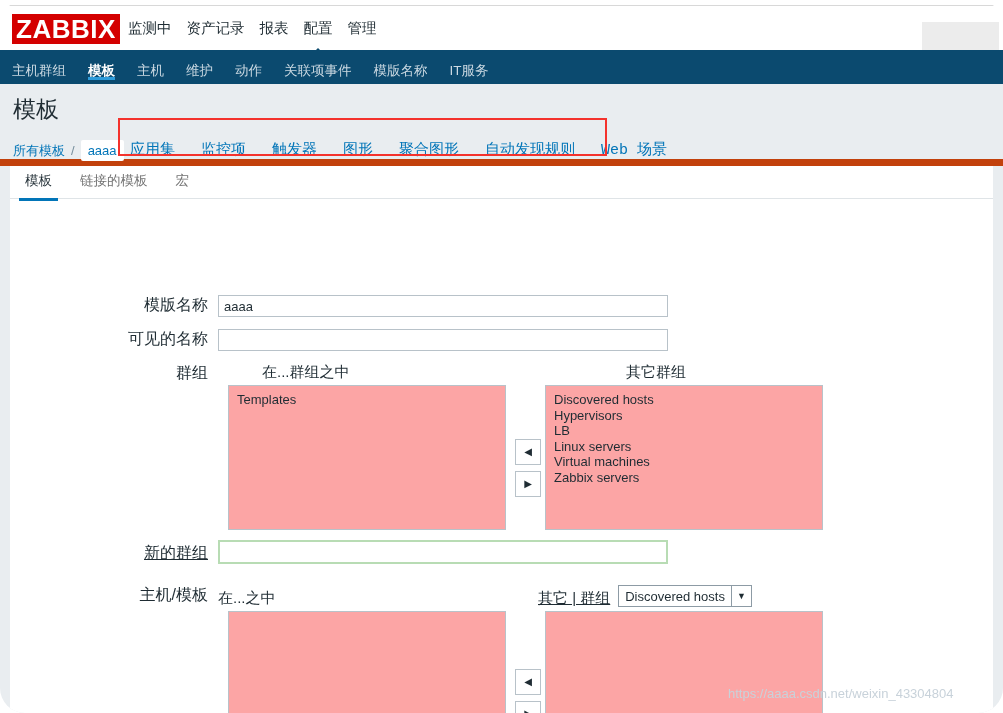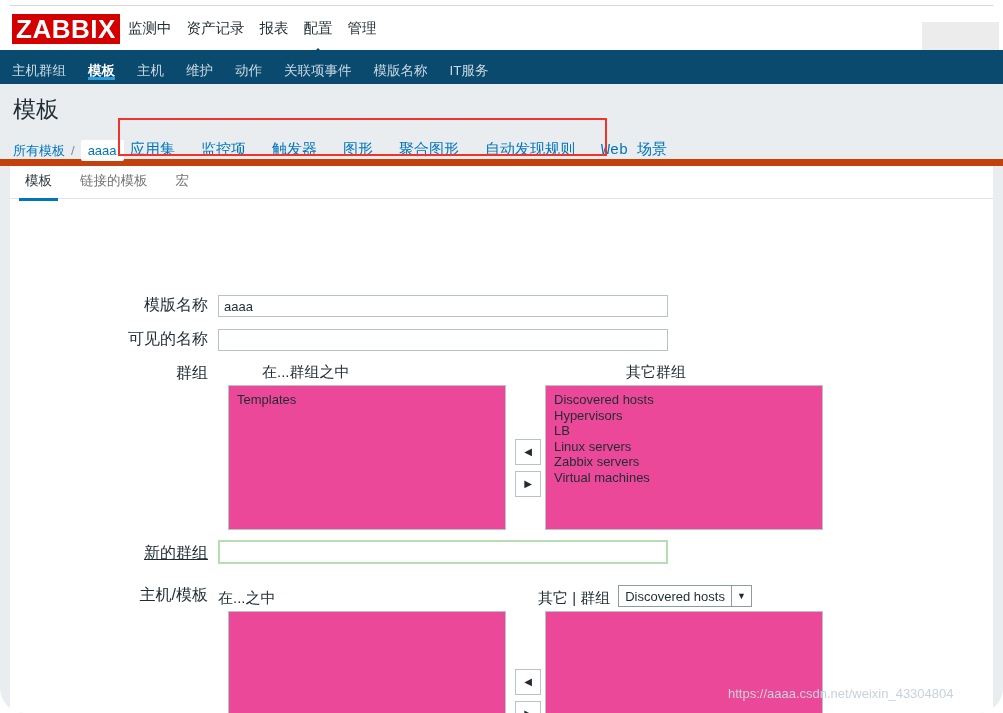--- a/index.html
+++ b/index.html
@@ -280,21 +280,21 @@
     border: 2px solid #b8dcb4;
     height: 24px;
   }
   .sublabel {
     font-size: 15px;
     color: #1f2c33;
     white-space: nowrap;
   }
   .listbox {
     border: 1px solid #b8c2c9;
-    background: #ec4899;
+    background: #fca5a5;
     box-sizing: border-box;
     overflow: hidden;
     padding: 6px 8px;
   }
   .listbox .opt {
     font-size: 13px;
     color: #1f2c33;
     line-height: 15.5px;
     white-space: nowrap;
   }
@@ -440,33 +440,33 @@
           <div class="xferbtn" style="margin-top:6px;">
             <span>▶</span>
           </div>
         </div>
 
         <div class="listbox" style="position:absolute; left:535px; top:186px; width:278px; height:145px;">
           <div class="opt">Discovered hosts</div>
           <div class="opt">Hypervisors</div>
           <div class="opt">LB</div>
           <div class="opt">Linux servers</div>
+          <div class="opt">Virtual machines</div>
           <div class="opt">Zabbix servers</div>
-          <div class="opt">Virtual machines</div>
         </div>
 
         <div class="frow" style="top:341px;">
           <div class="flabel" style="padding-top:3px;text-decoration:underline;">新的群组</div>
           <input class="finput newgroup" type="text" value="" style="">
         </div>
 
         <div class="frow" style="top:386px;">
           <div class="flabel">主机/模板</div>
           <div class="sublabel" style="width:320px; padding-top:4px;">在...之中</div>
-          <div class="sublabel" style="padding-top:4px;">其它 | 群组</div>
+          <div class="sublabel" style="padding-top:4px;text-decoration:underline;">其它 | 群组</div>
           <div class="selectbox" style="margin-left:8px;">
             <span class="sel-val">Discovered hosts</span>
             <span class="sel-arrow">▼</span>
           </div>
         </div>
 
         <div class="listbox" style="position:absolute; left:218px; top:412px; width:278px; height:148px;"></div>
 
         <div style="position:absolute; left:505px; top:470px;">
           <div class="xferbtn">

